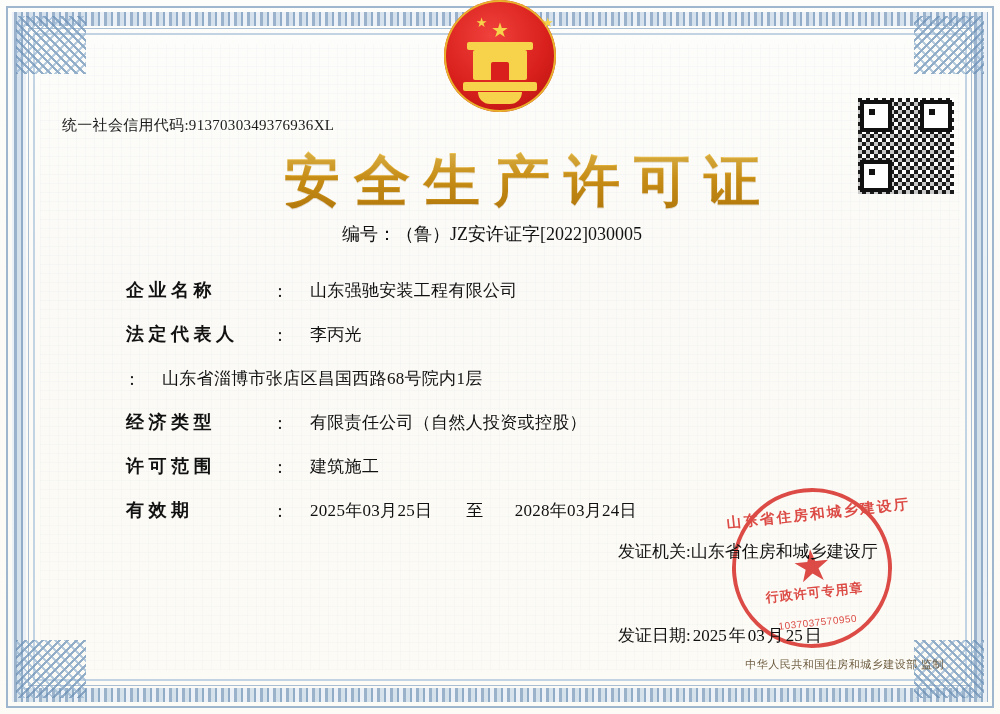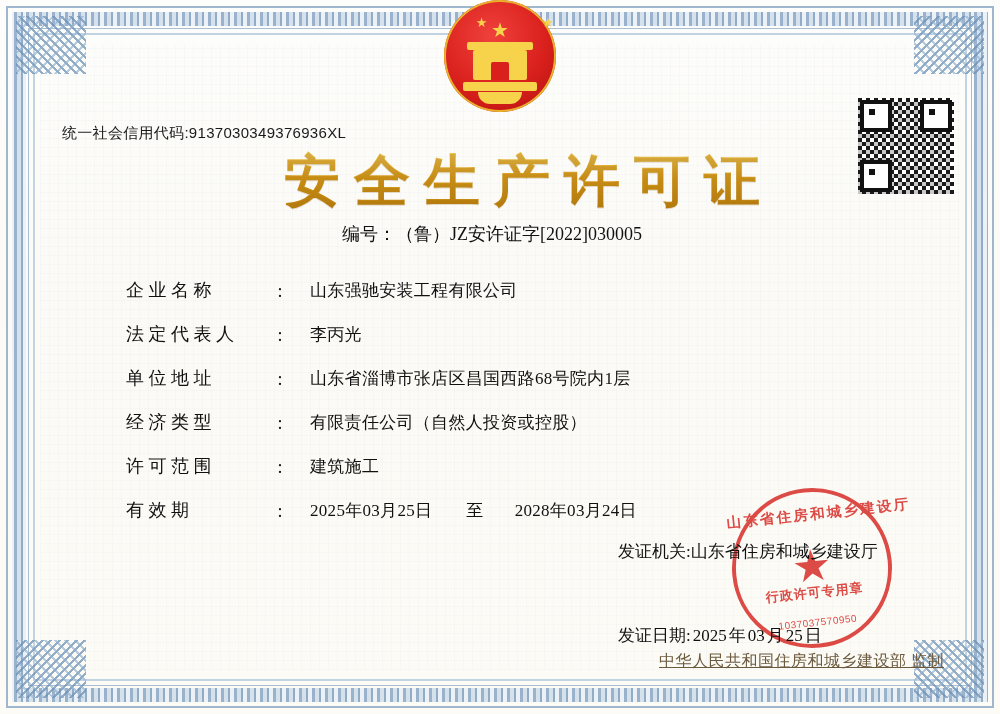--- a/index.html
+++ b/index.html
@@ -188,25 +188,25 @@
     background: #111;
   }
   .qr .finder.tl { left: 2px; top: 2px; }
   .qr .finder.tr { right: 2px; top: 2px; }
   .qr .finder.bl { left: 2px; bottom: 2px; }
 
   
   .credit-code {
     position: absolute;
     left: 62px;
-    top: 124px;
+    top: 116px;
     font-size: 15px;
     color: #1a1a1a;
     letter-spacing: 0.3px;
-    font-family: Liberation Sans, sans-serif;
+    font-family: Liberation Serif, serif;
   }
   .title {
     position: absolute;
     left: 0; right: 0;
     top: 144px;
     text-align: center;
     font-size: 56px;
     font-weight: bold;
     letter-spacing: 14px;
     text-indent: 14px;
@@ -238,21 +238,21 @@
     display: flex;
     align-items: flex-end;
     height: 44px;
     font-size: 18px;
     color: #111;
   }
   .field-label {
     width: 148px;
     display: flex;
     justify-content: space-between;
-    font-weight: normal;
+    font-weight: bold;
     letter-spacing: 0;
     white-space: nowrap;
   }
   .field-colon {
     width: 12px;
     text-align: center;
   }
   .field-value {
     font-size: 17px;
     letter-spacing: 0.3px;
@@ -333,24 +333,23 @@
     text-align: center;
     font-size: 10px;
     letter-spacing: 0.5px;
     font-family: "Liberation Sans", "DejaVu Sans", sans-serif;
   }
 
   .footer {
     position: absolute;
     right: 56px;
     bottom: 42px;
-    font-size: 16px;
+    font-size: 11px;
     color: #6b5a3e;
     letter-spacing: 0.5px;
-    text-decoration: underline;
   }
 </style>
 </head>
 <body>
 
 <div class="certificate">
 
   <div class="border-outer"></div>
   <div class="border-band"></div>
   <div class="border-inner-line"></div>
@@ -391,21 +390,20 @@
       <div class="field-value">山东强驰安装工程有限公司</div>
     </div>
 
     <div class="field-row">
       <div class="field-label">法 定 代 表 人</div>
       <div class="field-colon">:</div>
       <div class="field-value">李丙光</div>
     </div>
 
     <div class="field-row">
-      <div class="field-label">单 位 地 址</div>
       <div class="field-colon">:</div>
       <div class="field-value">山东省淄博市张店区昌国西路68号院内1层</div>
     </div>
 
     <div class="field-row">
       <div class="field-label">经 济 类 型</div>
       <div class="field-colon">:</div>
       <div class="field-value">有限责任公司（自然人投资或控股）</div>
     </div>
 

